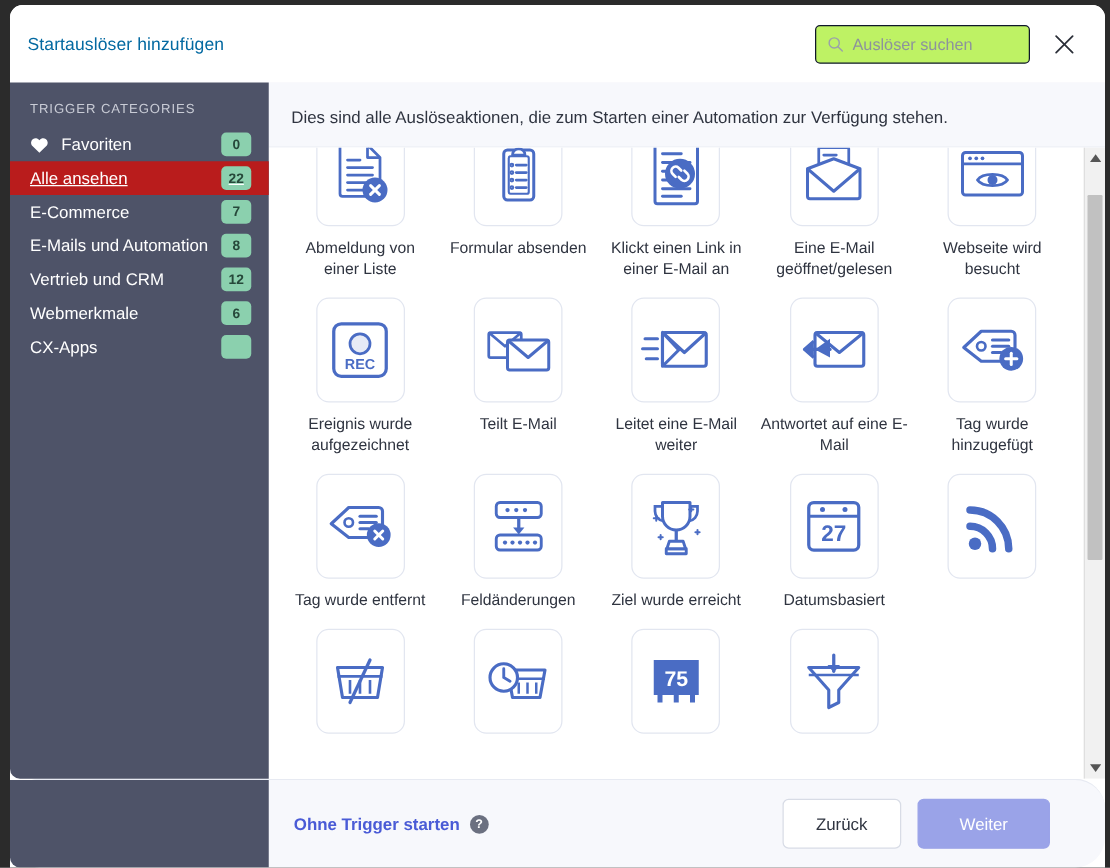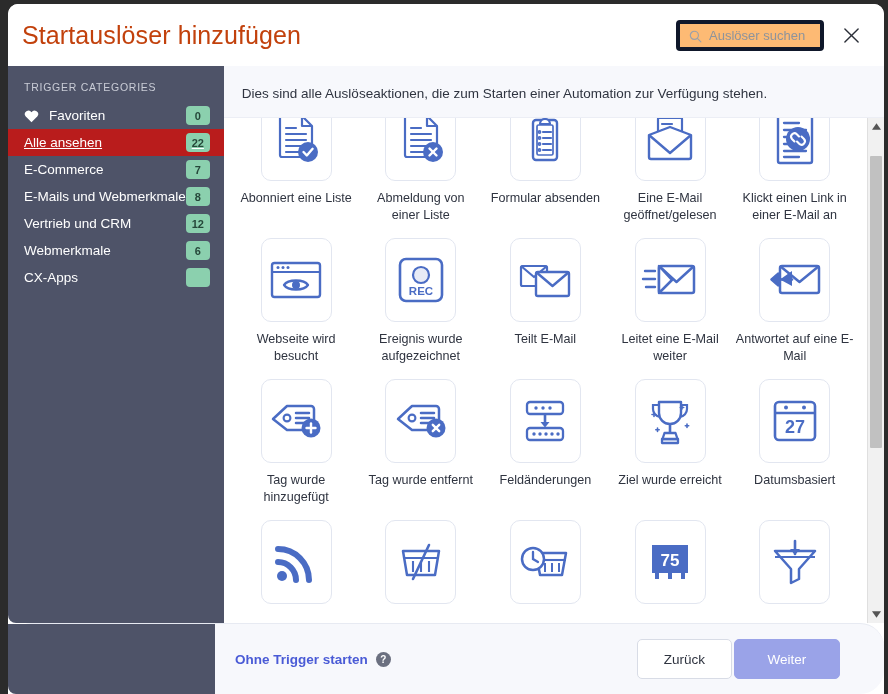--- a/index.html
+++ b/index.html
@@ -24,41 +24,41 @@
   .header {
     height: 62px;
     flex: 0 0 62px;
     background: #ffffff;
     display: flex;
     align-items: center;
     padding: 0 12px 0 14px;
     position: relative;
   }
   .dialog-title {
-    font-size: 25px;
-    color: #c2410c;
+    font-size: 14px;
+    color: #0369a1;
     font-weight: 400;
     letter-spacing: .1px;
   }
   .header-right {
     margin-left: auto;
     display: flex;
     align-items: center;
     gap: 14px;
   }
   .search-box {
-    width: 148px;
+    width: 172px;
     height: 31px;
-    border: 4px solid #0f172a;
+    border: 1px solid #0f172a;
     border-radius: 4px;
     display: flex;
     align-items: center;
     padding: 0 9px;
     gap: 7px;
-    background: #fdba74;
+    background: #bef264;
   }
   .search-box .magnifier { flex: 0 0 13px; height: 13px; display:block; }
   .search-input {
     border: none; outline: none;
     font-family: "Liberation Sans", sans-serif;
     font-size: 13px;
     color: #4a4f57;
     width: 100%;
     background: transparent;
   }
@@ -245,21 +245,21 @@
     border-radius: 50%;
     background: #6b7080;
     color: #fff;
     font-size: 10px;
     font-weight: 700;
     display: flex;
     align-items: center;
     justify-content: center;
     cursor: pointer;
   }
-  .footer-buttons { margin-left: auto; display: flex; gap: 2px; align-items: flex-end; }
+  .footer-buttons { margin-left: auto; display: flex; gap: 13px; align-items: flex-end; }
   .btn {
     height: 40px;
     border-radius: 5px;
     font-size: 13.5px;
     font-family: "Liberation Sans", sans-serif;
     cursor: pointer;
     display: flex; align-items: center; justify-content: center;
     padding: 0 26px;
   }
   .btn-secondary {
@@ -317,21 +317,21 @@
           </div>
           <div class="cat-item selected">
             <span class="cat-label">Alle ansehen</span>
             <span class="cat-badge">22</span>
           </div>
           <div class="cat-item">
             <span class="cat-label">E-Commerce</span>
             <span class="cat-badge">7</span>
           </div>
           <div class="cat-item">
-            <span class="cat-label">E-Mails und Webmerkmale</span>
+            <span class="cat-label">E-Mails und Automation</span>
             <span class="cat-badge">8</span>
           </div>
           <div class="cat-item">
             <span class="cat-label">Vertrieb und CRM</span>
             <span class="cat-badge">12</span>
           </div>
           <div class="cat-item">
             <span class="cat-label">Webmerkmale</span>
             <span class="cat-badge">6</span>
           </div>
@@ -354,40 +354,20 @@
                       <path d="M14 5h20l10 10v29a2 2 0 0 1-2 2H14a2 2 0 0 1-2-2V7a2 2 0 0 1 2-2z" fill="#fff" stroke="#4a6cc4" stroke-width="2.2" stroke-linejoin="round"></path>
                       <path d="M34 5v10h10" fill="none" stroke="#4a6cc4" stroke-width="2.2" stroke-linejoin="round"></path>
                       <g stroke="#4a6cc4" stroke-width="2.2" stroke-linecap="round">
                         <line x1="18" y1="17" x2="28" y2="17"></line>
                         <line x1="18" y1="23" x2="38" y2="23"></line>
                         <line x1="18" y1="29" x2="38" y2="29"></line>
                         <line x1="18" y1="35" x2="38" y2="35"></line>
                         <line x1="18" y1="41" x2="32" y2="41"></line>
                       </g>
                       <circle cx="40" cy="41" r="10" fill="#4a6cc4"></circle>
-                      <polyline points="35.5,41 38.8,44.5 44.6,37.8" fill="none" stroke="#fff" stroke-width="2.4" stroke-linecap="round" stroke-linejoin="round"></polyline>
-                    </svg>
-                  </span>
-                </div>
-                <div class="card-label">Abonniert eine Liste</div>
-              </div>
-              <div class="card-cell">
-                <div class="card">
-                  <span>
-                    <svg width="56" height="56" viewBox="0 0 56 56">
-                      <path d="M14 5h20l10 10v29a2 2 0 0 1-2 2H14a2 2 0 0 1-2-2V7a2 2 0 0 1 2-2z" fill="#fff" stroke="#4a6cc4" stroke-width="2.2" stroke-linejoin="round"></path>
-                      <path d="M34 5v10h10" fill="none" stroke="#4a6cc4" stroke-width="2.2" stroke-linejoin="round"></path>
-                      <g stroke="#4a6cc4" stroke-width="2.2" stroke-linecap="round">
-                        <line x1="18" y1="17" x2="28" y2="17"></line>
-                        <line x1="18" y1="23" x2="38" y2="23"></line>
-                        <line x1="18" y1="29" x2="38" y2="29"></line>
-                        <line x1="18" y1="35" x2="38" y2="35"></line>
-                        <line x1="18" y1="41" x2="32" y2="41"></line>
-                      </g>
-                      <circle cx="40" cy="41" r="10" fill="#4a6cc4"></circle>
                       <line x1="36.5" y1="37.5" x2="43.5" y2="44.5" stroke="#fff" stroke-width="2.4" stroke-linecap="round"></line>
                       <line x1="43.5" y1="37.5" x2="36.5" y2="44.5" stroke="#fff" stroke-width="2.4" stroke-linecap="round"></line>
                     </svg>
                   </span>
                 </div>
                 <div class="card-label">Abmeldung von einer Liste</div>
               </div>
               <div class="card-cell">
                 <div class="card">
                   <span>
@@ -408,52 +388,52 @@
                         <circle cx="22.5" cy="39" r="1.1"></circle>
                       </g>
                     </svg>
                   </span>
                 </div>
                 <div class="card-label">Formular absenden</div>
               </div>
               <div class="card-cell">
                 <div class="card">
                   <span>
-                    <svg width="58" height="56" viewBox="0 0 58 56">
-                      <rect x="17" y="7" width="24" height="20" fill="#fff" stroke="#4a6cc4" stroke-width="2.2" rx="1"></rect>
-                      <g stroke="#4a6cc4" stroke-width="2.2" stroke-linecap="round">
-                        <line x1="21" y1="13" x2="31" y2="13"></line>
-                        <line x1="21" y1="19" x2="37" y2="19"></line>
-                      </g>
-                      <path d="M8 24 29 16l21 8v22a2 2 0 0 1-2 2H10a2 2 0 0 1-2-2z" fill="#fff" stroke="#4a6cc4" stroke-width="2.4" stroke-linejoin="round"></path>
-                      <path d="M8 24 29 42 50 24" fill="none" stroke="#4a6cc4" stroke-width="2.4" stroke-linejoin="round"></path>
-                    </svg>
-                  </span>
-                </div>
-                <div class="card-label">Eine E-Mail geöffnet/gelesen</div>
-              </div>
-              <div class="card-cell">
-                <div class="card">
-                  <span>
                     <svg width="52" height="56" viewBox="0 0 52 56">
                       <rect x="9" y="4" width="34" height="48" fill="#fff" stroke="#4a6cc4" stroke-width="2.4" rx="2"></rect>
                       <g stroke="#4a6cc4" stroke-width="2.3" stroke-linecap="round">
                         <line x1="15" y1="12" x2="30" y2="12"></line>
                         <line x1="15" y1="19" x2="37" y2="19"></line>
                         <line x1="15" y1="26" x2="37" y2="26"></line>
                         <line x1="15" y1="33" x2="37" y2="33"></line>
                         <line x1="15" y1="40" x2="37" y2="40"></line>
                         <line x1="15" y1="46" x2="30" y2="46"></line>
                       </g>
                       <circle cx="29" cy="28" r="12" fill="#4a6cc4"></circle>
                       <path d="M25.5 30.5 23 28a3.4 3.4 0 0 1 4.8-4.8l2.2 2.2M32.5 25.5 35 28a3.4 3.4 0 0 1-4.8 4.8L28 30.6" fill="none" stroke="#fff" stroke-width="2.1" stroke-linecap="round"></path>
                     </svg>
                   </span>
                 </div>
                 <div class="card-label">Klickt einen Link in einer E-Mail an</div>
+              </div>
+              <div class="card-cell">
+                <div class="card">
+                  <span>
+                    <svg width="58" height="56" viewBox="0 0 58 56">
+                      <rect x="17" y="7" width="24" height="20" fill="#fff" stroke="#4a6cc4" stroke-width="2.2" rx="1"></rect>
+                      <g stroke="#4a6cc4" stroke-width="2.2" stroke-linecap="round">
+                        <line x1="21" y1="13" x2="31" y2="13"></line>
+                        <line x1="21" y1="19" x2="37" y2="19"></line>
+                      </g>
+                      <path d="M8 24 29 16l21 8v22a2 2 0 0 1-2 2H10a2 2 0 0 1-2-2z" fill="#fff" stroke="#4a6cc4" stroke-width="2.4" stroke-linejoin="round"></path>
+                      <path d="M8 24 29 42 50 24" fill="none" stroke="#4a6cc4" stroke-width="2.4" stroke-linejoin="round"></path>
+                    </svg>
+                  </span>
+                </div>
+                <div class="card-label">Eine E-Mail geöffnet/gelesen</div>
               </div>
               <div class="card-cell">
                 <div class="card">
                   <span>
                     <svg width="58" height="48" viewBox="0 0 58 48">
                       <rect x="5" y="7" width="48" height="34" fill="#fff" stroke="#4a6cc4" stroke-width="2.4" rx="2.5"></rect>
                       <line x1="5" y1="16" x2="53" y2="16" stroke="#4a6cc4" stroke-width="2.2"></line>
                       <g fill="#4a6cc4">
                         <circle cx="11" cy="11.6" r="1.5"></circle>
                         <circle cx="16" cy="11.6" r="1.5"></circle>

